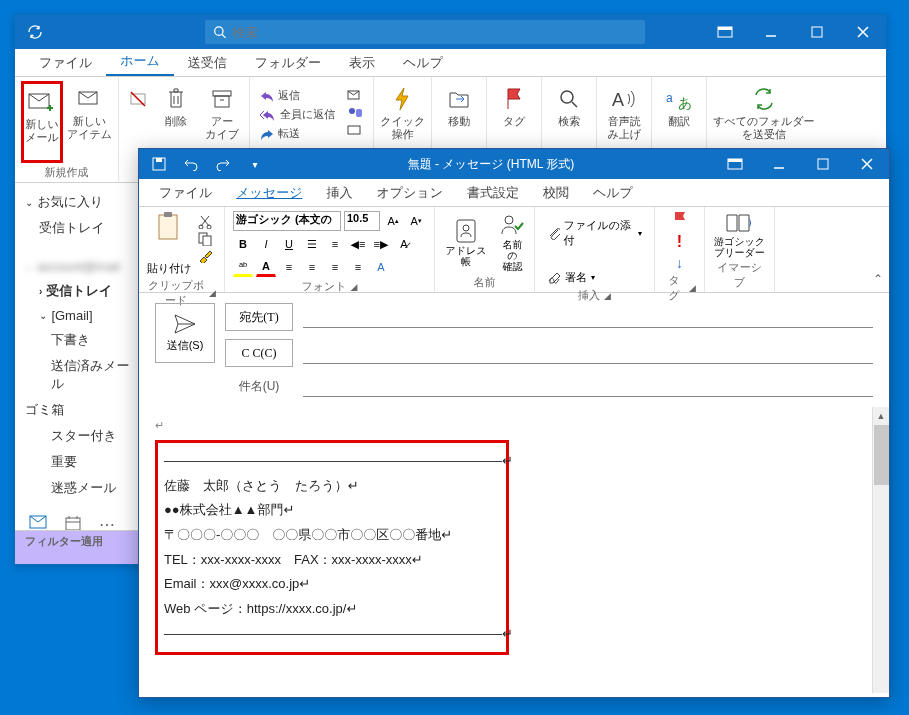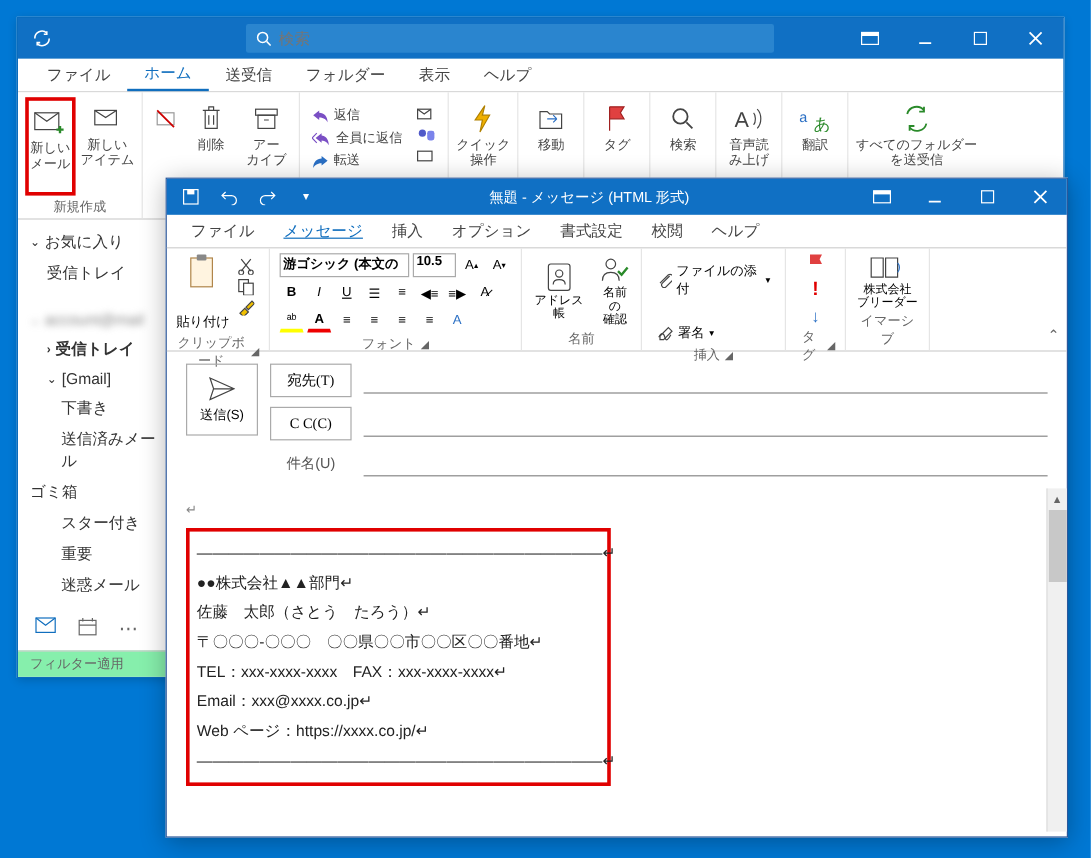--- a/index.html
+++ b/index.html
@@ -28,21 +28,21 @@
 .rsmall { display:flex; align-items:center; gap:4px; padding:1px 4px; }
 
 .new-mail-highlight { border:3px solid #e00000; }
 
 .main-body { display:flex; height: calc(100% - 34px - 28px - 106px); }
 .sidebar { width: 138px; border-right:1px solid #d0d0d0; font-size:13px; color:#333; padding:6px 0; overflow:hidden; }
 .side-item { padding:4px 10px; display:flex; align-items:center; gap:4px; }
 .side-item.bold { font-weight:bold; }
 .side-sub { padding-left:24px; }
 .side-footer { position:absolute; left:4px; bottom:24px; display:flex; gap:18px; padding:6px 10px; }
-.filter-row { position:absolute; left:0; bottom:0; height:22px; border-top:1px solid #d0d0d0; font-size:11px; color:#666; padding:3px 10px; width:138px; background:#86efac; }
+.filter-row { position:absolute; left:0; bottom:0; height:34px; border-top:1px solid #d0d0d0; font-size:11px; color:#666; padding:3px 10px; width:138px; background:#c4b5fd;font-weight:bold; }
 
 
 .compose { position:absolute; left:138px; top:148px; width:752px; height:550px; background:#fff; border:1px solid #2b579a; box-shadow: 0 4px 20px rgba(0,0,0,.3); }
 .compose-tb { height:30px; background:#1070c4; color:#fff; display:flex; align-items:center; font-size:12px; }
 .compose-tb-left { display:flex; gap:4px; padding-left:6px; }
 .compose-tb-btn { width:28px; display:flex; align-items:center; justify-content:center; }
 .compose-title { flex:1; text-align:center; }
 .compose-tb-right { display:flex; }
 .compose-tb-rbtn { width:44px; display:flex; align-items:center; justify-content:center; }
 
@@ -593,21 +593,21 @@
         </div>
     </div>
 
     <div class="cgroup" style="width:70px">
       <div class="cgroup-top" style="justify-content:center;align-items:center">
         <div class="addr-btn">
           <svg width="30" height="24">
               <path d="M2 4h10v16H2zM14 4h10v16H14z" stroke="#444" fill="none"></path>
               <path d="M24 8c2 2 2 6 0 8" stroke="#2a6fc4" fill="none"></path>
             </svg>
-          <span style="white-space:pre-line">株式会社
+          <span style="white-space:pre-line">游ゴシック
 ブリーダー</span>
         </div>
       </div>
       <div class="cgroup-label">イマーシブ</div>
     </div>
 
     <div style="flex:1;display:flex;align-items:flex-end;justify-content:flex-end;padding:6px">
       <span style="font-size:12px;color:#666">⌃</span>
     </div>
   </div>
@@ -633,22 +633,22 @@
         <div class="field-line"></div>
       </div>
     </div>
   </div>
 
   <div class="compose-body-wrap">
     <div class="compose-body">
       <div style="font-size:11px;color:#888;margin-bottom:4px">↵</div>
       <div class="sig-box">
         <div>――――――――――――――――――――――――――↵</div>
+        <div>佐藤　太郎（さとう　たろう）↵</div>
         <div>●●株式会社▲▲部門↵</div>
-        <div>佐藤　太郎（さとう　たろう）↵</div>
         <div>〒〇〇〇-〇〇〇　〇〇県〇〇市〇〇区〇〇番地↵</div>
         <div>TEL：xxx-xxxx-xxxx　FAX：xxx-xxxx-xxxx↵</div>
         <div>Email：xxx@xxxx.co.jp↵</div>
         <div>Web ページ：https://xxxx.co.jp/↵</div>
         <div>――――――――――――――――――――――――――↵</div>
       </div>
     </div>
     <div class="scrollbar-v">
       <div class="scroll-arrow">▲</div>
       <div class="scroll-thumb" style="height:60px"></div>

